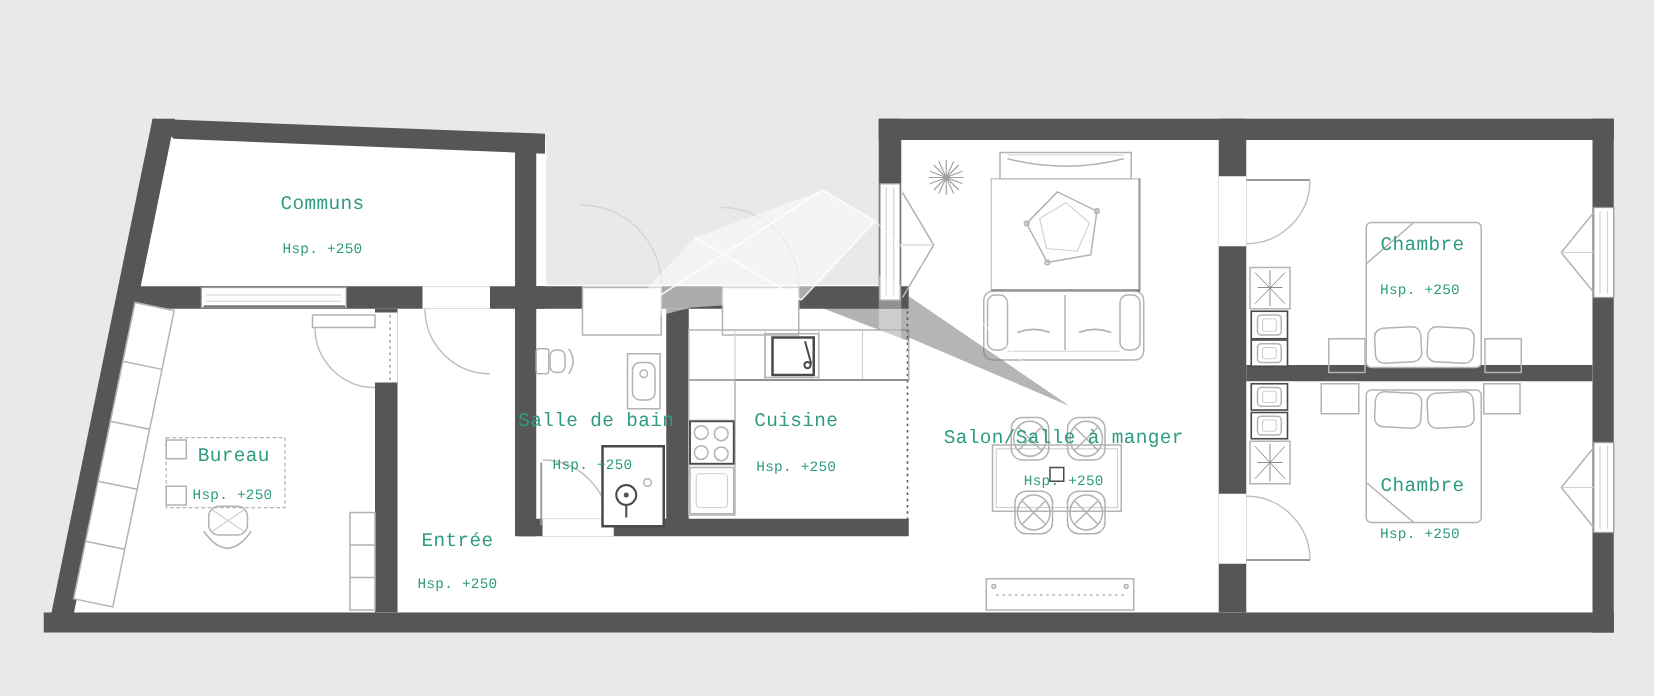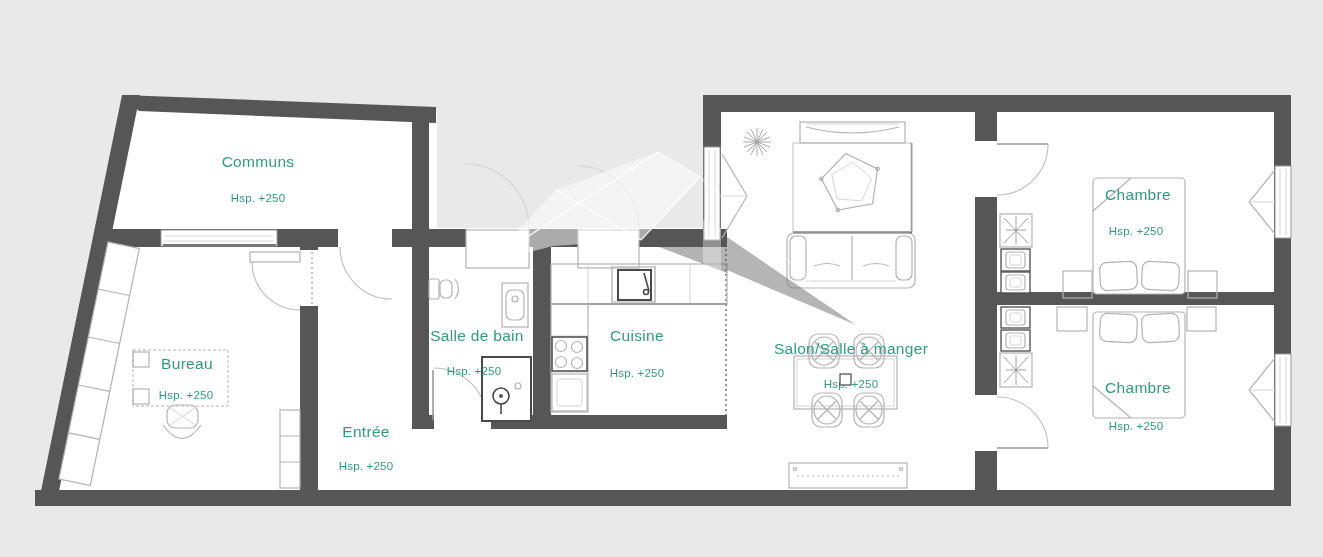--- a/index.html
+++ b/index.html
@@ -1,21 +1,21 @@
 <!DOCTYPE html>
 <html style="--background: #e9e9e9; --wall: #565656; --floor: #ffffff; --label_text: #2f9c81; --furniture_line: #b3b3b3; --furniture_dark: #4a4a4a;"><head>
 <meta charset="utf-8">
 <style>
   :root{
     --background:#e9e9e9; --wall:#565656; --floor:#ffffff;
     --label_text:#2f9c81; --furniture_line:#b3b3b3; --furniture_dark:#4a4a4a;
   }
   html,body{margin:0;padding:0;}
   body{background:var(--background);font-family:"Liberation Sans","DejaVu Sans",sans-serif;}
-  #stage{position:relative;width:1323px;height:516px;background:var(--background);overflow:hidden;}
+  #stage{position:relative;width:1323px;height:516px;background:var(--background);overflow:hidden;font-family:Liberation Mono, monospace;}
   svg{position:absolute;left:0;top:0;}
   .wall{fill:var(--wall);stroke:none;}
   .floor{fill:var(--floor);stroke:none;}
   .gap{fill:var(--floor);stroke:none;}
   .win{fill:var(--floor);stroke:#9a9a9a;stroke-width:1;}
   .fl{stroke:var(--furniture_line);fill:none;stroke-width:1.2;}
   .flf{stroke:var(--furniture_line);fill:var(--floor);stroke-width:1.2;}
   .fll{stroke:#d0d0d0;fill:none;stroke-width:0.9;}
   .fd{stroke:var(--furniture_dark);fill:none;stroke-width:1.6;}
   .fdf{stroke:var(--furniture_dark);fill:var(--floor);stroke-width:2;}

